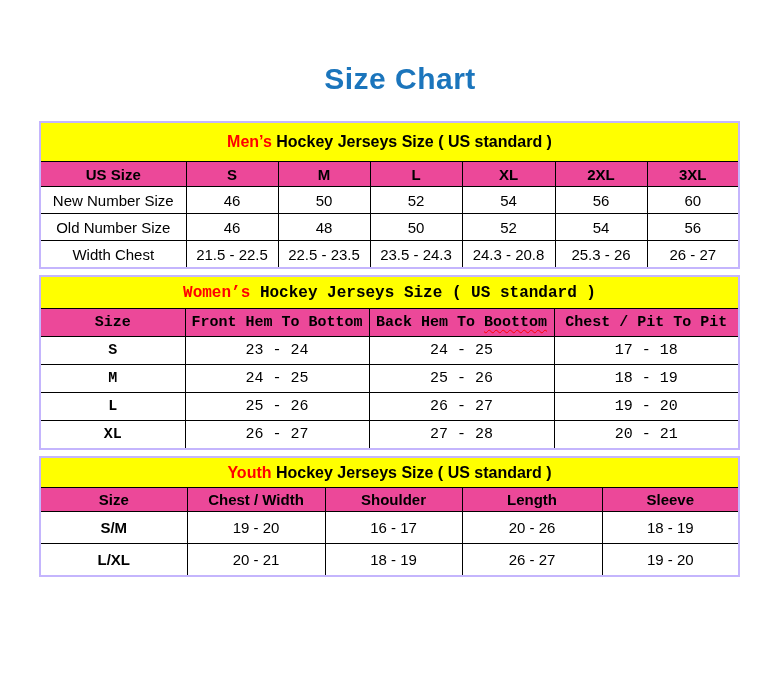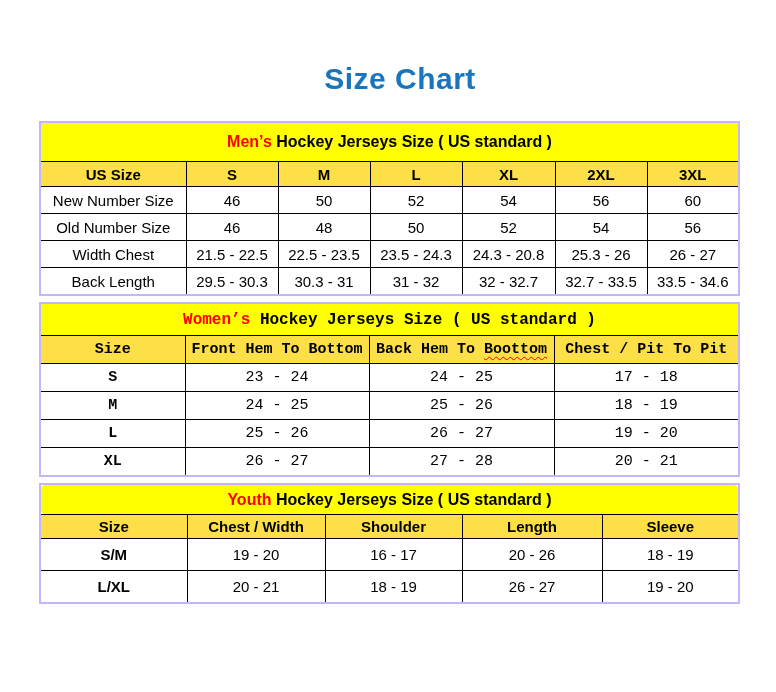--- a/index.html
+++ b/index.html
@@ -44,32 +44,32 @@
     padding: 0 2px;
     white-space: nowrap;
     overflow: hidden;
   }
   tr.banner td {
     background: var(--banner-yellow);
     font-weight: 700;
     font-size: 16px;
   }
   .hl { color: var(--accent-red); }
-  tr.head th { font-weight: 700; background: #fde047; }
+  tr.head th { font-weight: 700; background: #ec4899; }
   td.lbl { font-weight: 400; }
   .t1 td.lbl, .t2 td.lbl { font-weight: 700; }
   .t0 tr.banner td { height: 38px; }
   .t0 tr.head th  { height: 24px; }
   .t0 tr.row td   { height: 26px; }
   .t1 { margin-top: 6px; font-family: Liberation Mono, monospace; }
   .t1 tr.banner td { height: 31px; }
   .t1 tr.head th  { height: 27px; }
   .t1 tr.row td   { height: 27px; }
   .t2 { margin-top: 6px; }
-  .t2 tr.banner td { height: 29px; border-radius: 8px; }
+  .t2 tr.banner td { height: 29px; }
   .t2 tr.head th  { height: 23px; }
   .t2 tr.row td   { height: 31px; }
   .wavy {
     text-decoration-line: underline;
     text-decoration-style: wavy;
     text-decoration-color: var(--accent-red);
     text-decoration-thickness: 1px;
     text-underline-offset: 3px;
     text-align: center;
   }
@@ -123,29 +123,20 @@
       <td>56</td>
     </tr>
     <tr class="row">
       <td class="lbl">Width Chest</td>
       <td>21.5 - 22.5</td>
       <td>22.5 - 23.5</td>
       <td>23.5 - 24.3</td>
       <td>24.3 - 20.8</td>
       <td>25.3 - 26</td>
       <td>26 - 27</td>
-    </tr>
-    <tr class="row">
-      <td class="lbl">Back Length</td>
-      <td>29.5 - 30.3</td>
-      <td>30.3 - 31</td>
-      <td>31 - 32</td>
-      <td>32 - 32.7</td>
-      <td>32.7 - 33.5</td>
-      <td>33.5 - 34.6</td>
     </tr>
   </tbody>
     </table>
 
   <table class="size-table t1">
     <colgroup>
       <col style="width:145px">
         <col style="width:184px">
         <col style="width:185px">
         <col style="width:185px">

